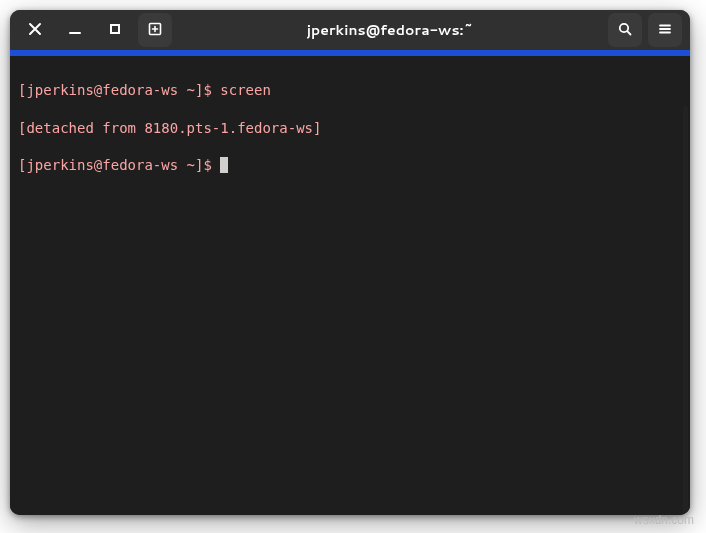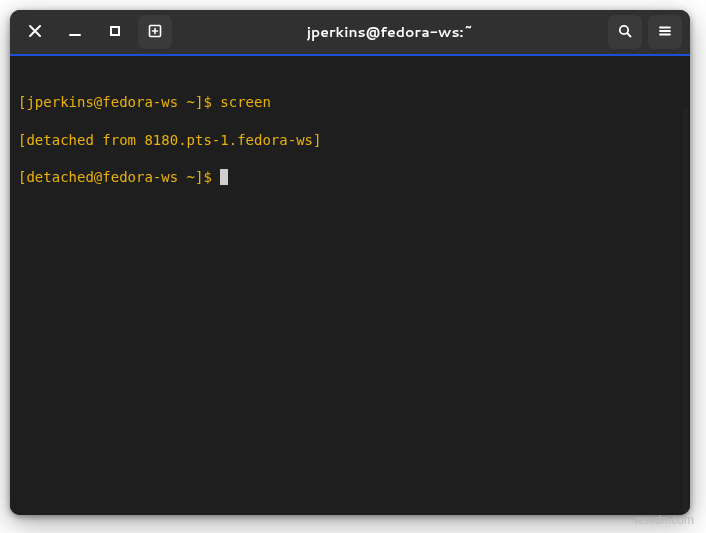--- a/index.html
+++ b/index.html
@@ -21,21 +21,21 @@
       display: flex;
       flex-direction: column;
     }
     .titlebar {
       height: 46px;
       background: #303030;
       display: flex;
       align-items: center;
       padding: 0 8px;
       gap: 6px;
-      border-bottom: 2px solid #1d4ed8;
+      border-bottom: 6px solid #1d4ed8;
     }
     .tb-group-left, .tb-group-right {
       display: flex;
       gap: 6px;
     }
     .tb-btn {
       width: 34px;
       height: 34px;
       background: #3a3a3a;
       border-radius: 7px;
@@ -51,25 +51,25 @@
       flex: 1;
       text-align: center;
       color: #ffffff;
       font-size: 14px;
       font-weight: 700;
       letter-spacing: 0.1px;
     }
     .terminal-area {
       flex: 1;
       background: #1e1e1e;
-      padding: 18px 8px;
+      padding: 6px 8px;
       font-family: "DejaVu Sans Mono", "Liberation Mono", Consolas, monospace;
       font-size: 14px;
       line-height: 1.35;
-      color: #eab308;
+      color: #fca5a5;
       white-space: pre;
       position: relative;
     }
     .line { display: block; }
     .cursor {
       display: inline-block;
       width: 8px;
       height: 16px;
       background: #d0cfcc;
       vertical-align: text-bottom;
@@ -146,18 +146,18 @@
               <path d="M3 4.5 H13 M3 8 H13 M3 11.5 H13" stroke="#fff" stroke-width="1.8" stroke-linecap="round"></path>
             </svg>
         </span>
       </div>
     </div>
   </div>
 
   <div class="terminal-area">
 <span class="line">[jperkins@fedora-ws ~]$ screen</span>
 <span class="line">[detached from 8180.pts-1.fedora-ws]</span>
-<span class="line"><span>[detached@fedora-ws ~]$ </span><span class="cursor"></span></span>
+<span class="line"><span>[jperkins@fedora-ws ~]$ </span><span class="cursor"></span></span>
     <div class="scrollbar"></div>
   </div>
 </div>
 
 <div class="watermark">wsxdn.com</div>
 
 </body></html>

